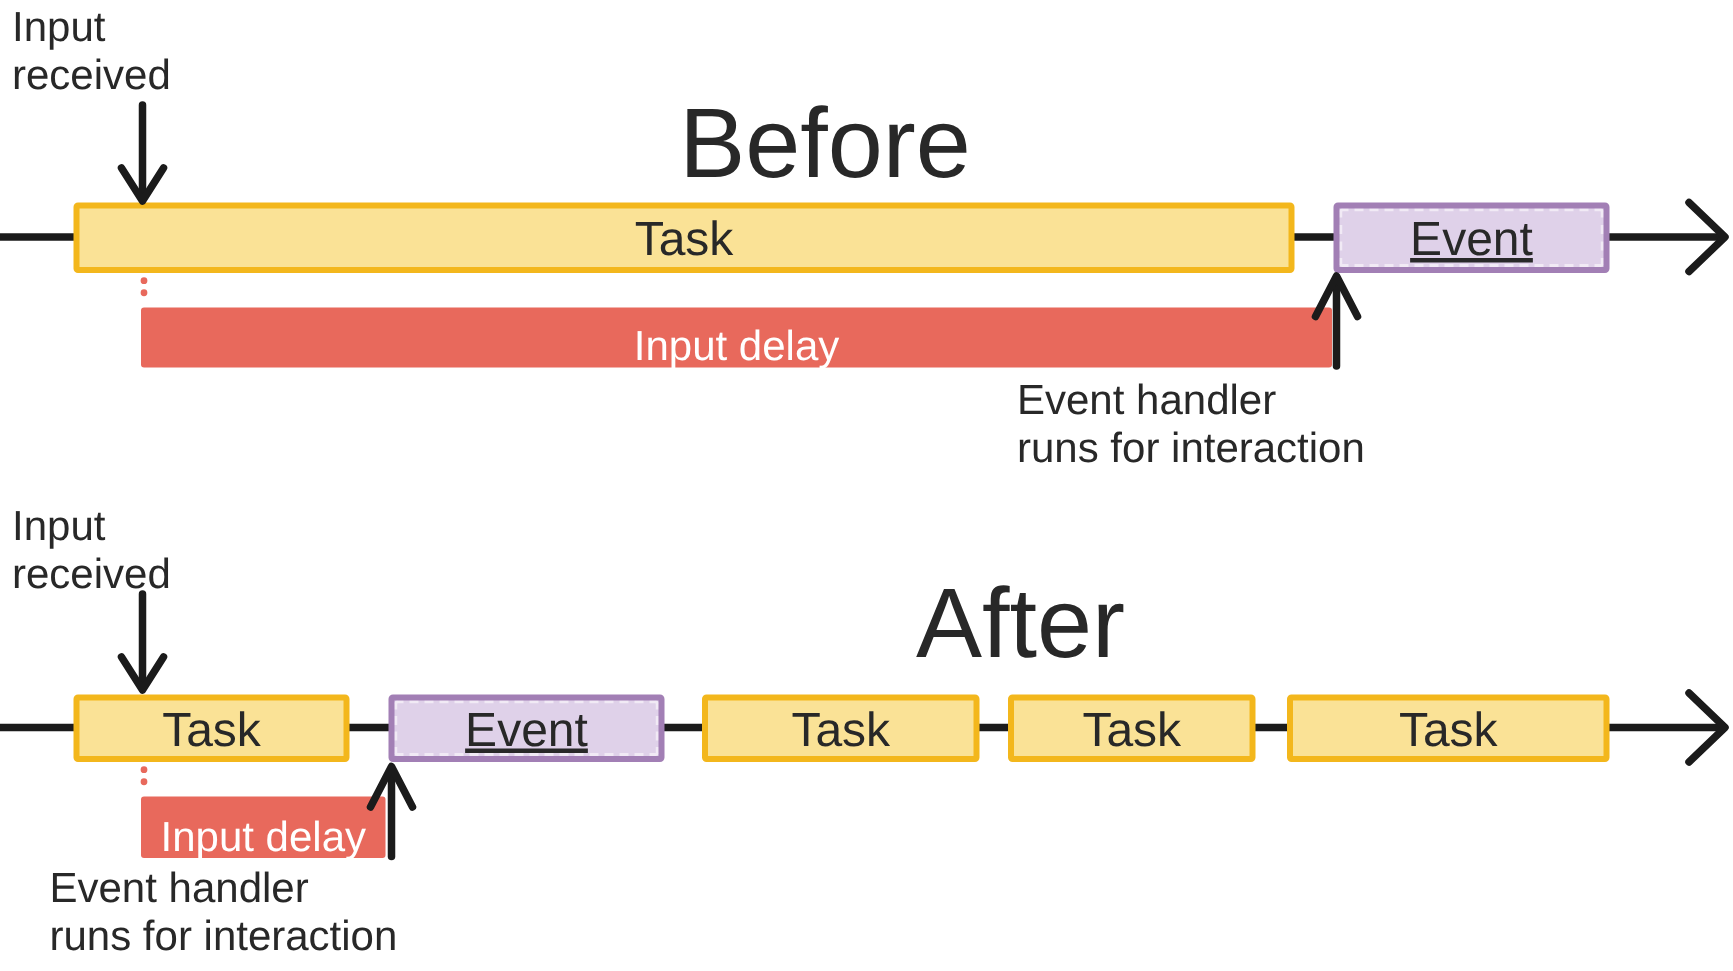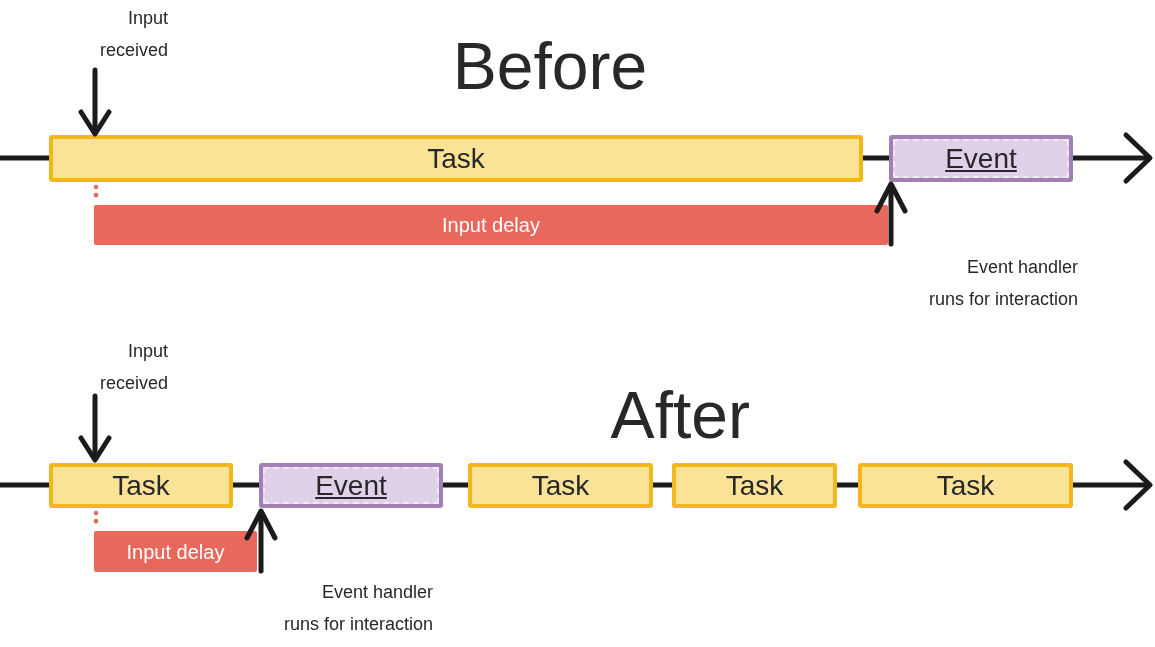--- a/index.html
+++ b/index.html
@@ -6,52 +6,52 @@
   body{
     width:1155px;height:647px;position:relative;overflow:hidden;background:#ffffff;
     font-family:"Liberation Sans",sans-serif;color:var(--text,#282828);
   }
   svg.layer{position:absolute;left:0;top:0;pointer-events:none;}
   .layer.bg{z-index:0;}
   .layer.fg{z-index:2;}
   .bar{
     position:absolute;box-sizing:border-box;z-index:1;border-radius:3px;
     display:flex;align-items:center;justify-content:center;
-    font-size:28px;line-height:1;color:var(--text,#282828);
+    font-size:32px;line-height:1;color:var(--text,#282828);
   }
   .bar.task{background:var(--task-fill,#FAE296);border:4px solid var(--task-border,#F3B71C);}
   .bar.event{background:var(--event-fill,#DFD1E9);border:4px solid var(--event-border,#A27FB5);text-decoration:underline;}
   .bar.event::after{content:"";position:absolute;inset:0;border:2px dashed rgba(255,255,255,.55);border-radius:2px;}
   .delay{
     position:absolute;z-index:1;border-radius:2px;background:var(--delay-fill,#E8695C);
-    display:flex;align-items:center;justify-content:center;
-    font-size:20px;line-height:1;color:var(--delay-text,#ffffff);
+    display:flex;align-items:flex-end;justify-content:center;
+    font-size:28px;line-height:1;color:var(--delay-text,#ffffff);
   }
   .label{
-    position:absolute;z-index:3;text-align:right;white-space:pre-line;
-    font-size:18px;line-height:32px;
+    position:absolute;z-index:3;text-align:left;white-space:pre-line;
+    font-size:28px;line-height:32px;
   }
   .title{
     position:absolute;z-index:3;text-align:center;
     font-size:66px;line-height:1;font-weight:500;letter-spacing:0;
   }
 </style>
 </head>
 <body>
 
 <svg class="layer bg" width="1155" height="647" viewBox="0 0 1155 647">
   <g stroke="#1B1B1B" stroke-width="5" fill="none" stroke-linecap="round" stroke-linejoin="round">
     <path d="M0,158 H1147"></path>
     <path d="M0,485 H1147"></path>
   </g>
 </svg>
 
 <div class="label" style="left:8px;top:2px;width:160px;">Input
 received</div>
-<div class="title" style="left:350px;top:33px;width:400px;">Before</div>
+<div class="title" style="left:350px;top:62px;width:400px;">Before</div>
 
 <div class="bar task" style="left:49px;top:135px;width:814px;height:47px;">
   <span>Task</span>
 </div>
 <div class="bar event" style="left:889px;top:135px;width:184px;height:47px;">
   <span>Event</span>
 </div>
 <div class="delay" style="left:94px;top:205px;width:794px;height:40px;">
   <span>Input delay</span>
 </div>

